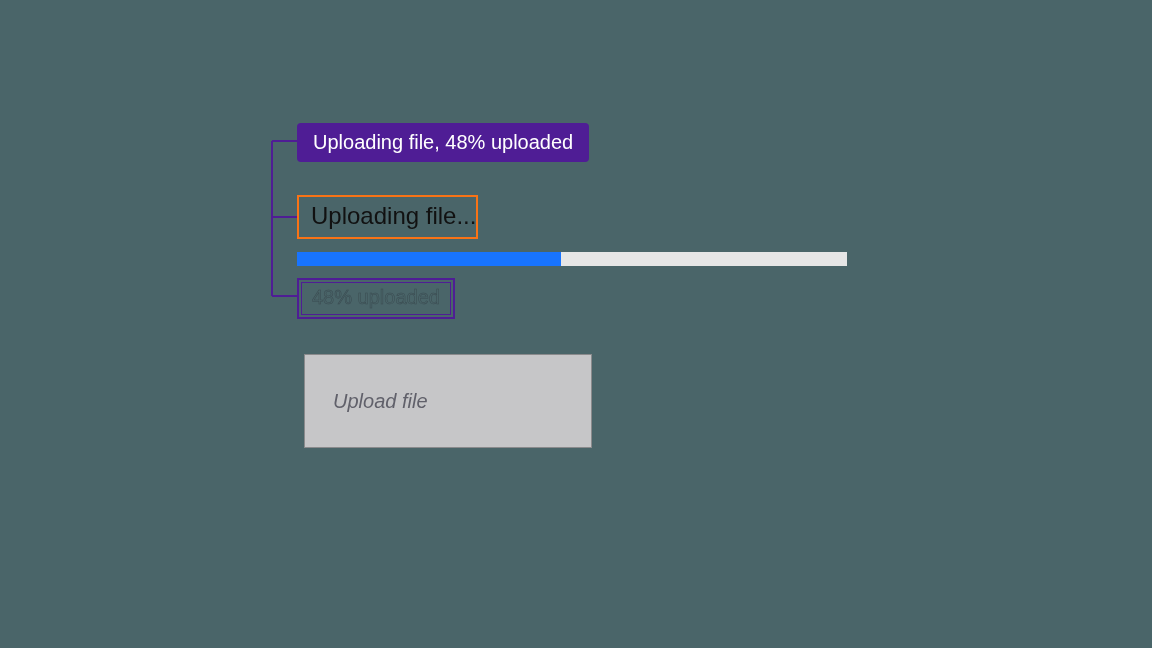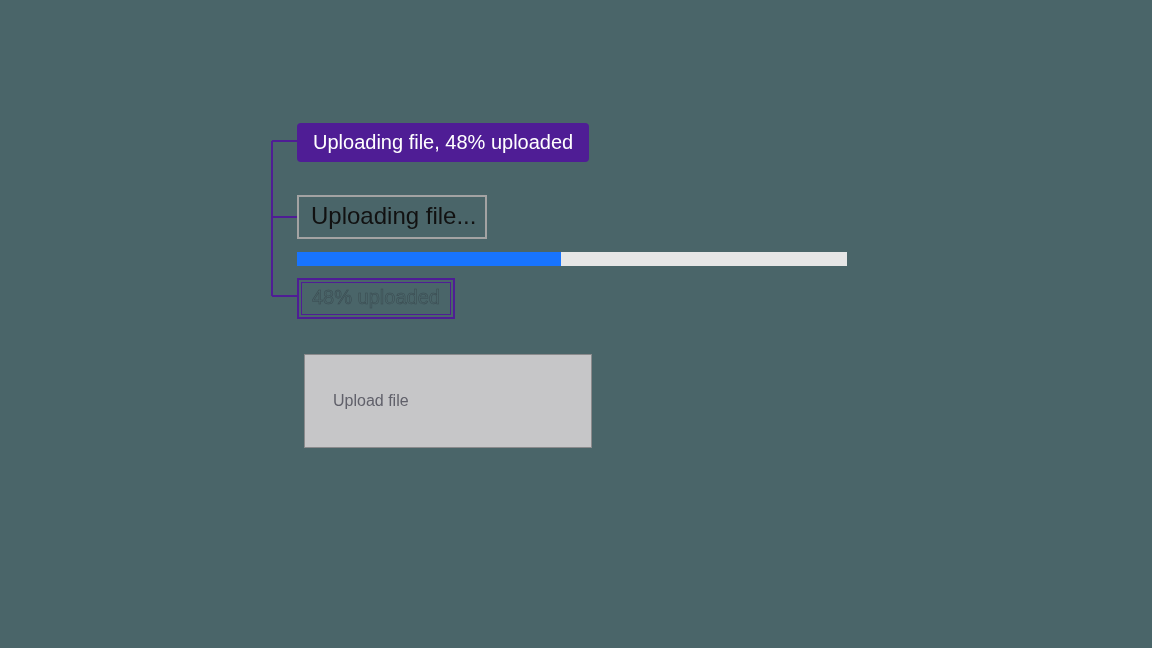--- a/index.html
+++ b/index.html
@@ -37,22 +37,22 @@
       width: 40px;
       height: 170px;
       overflow: visible;
     }
 
     
     .progress-label-box {
       position: absolute;
       left: 297px;
       top: 195px;
-      border: 2px solid #a3a3a3;
-      padding: 5px 9px 7px 12px;
+      border: 2px solid #f97316;
+      padding: 5px 0 7px 12px;
       font-size: 24px;
       color: #111111;
       background: transparent;
     }
 
     
     .progress-track {
       position: absolute;
       left: 297px;
       top: 252px;
@@ -86,25 +86,26 @@
     
     .upload-button {
       position: absolute;
       left: 304px;
       top: 354px;
       width: 288px;
       height: 94px;
       background: #c6c6c8;
       border: 1px solid #8a8a8c;
       color: #60606a;
-      font-size: 16px;
+      font-size: 20px;
       font-family: inherit;
       text-align: left;
       padding-left: 28px;
       cursor: default;
+      font-style: italic;
     }
   </style>
 </head>
 <body>
 
 <svg class="connector-svg" viewBox="0 0 40 170">
 
   <path d="M 10 0 L 10 155" stroke="#4f1d95" stroke-width="2" fill="none"></path>
 
   <path d="M 10 0 L 35 0" stroke="#4f1d95" stroke-width="2" fill="none"></path>

